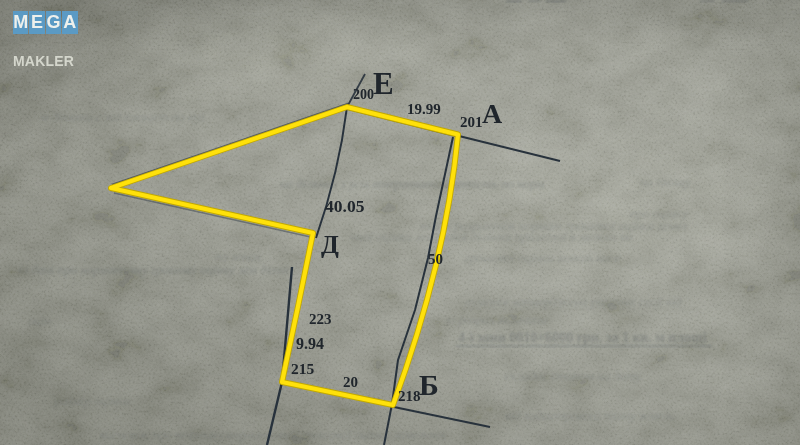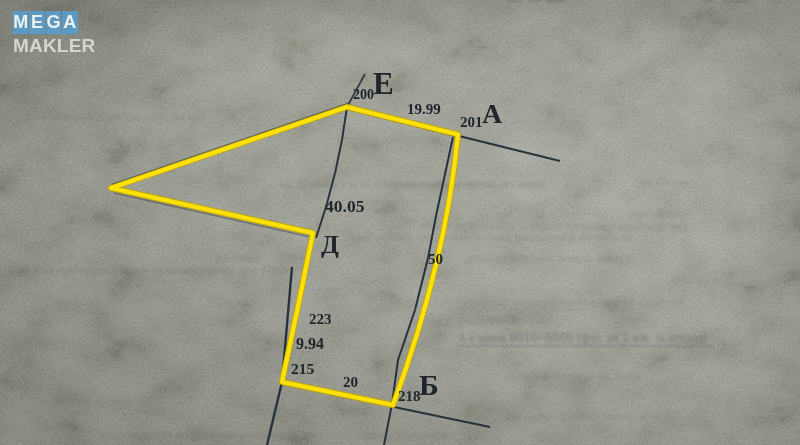--- a/index.html
+++ b/index.html
@@ -155,15 +155,15 @@
 
 <div style="position:absolute;left:13px;top:11px;">
 
   <div style="display:flex;">
     <div style="width:15.4px;height:22.5px;background:#5b9ac4;color:#eef0ec;font-weight:bold;font-size:18px;line-height:23px;text-align:center;margin-right:1px;">M</div>
     <div style="width:15.4px;height:22.5px;background:#5b9ac4;color:#eef0ec;font-weight:bold;font-size:18px;line-height:23px;text-align:center;margin-right:1px;">E</div>
     <div style="width:15.4px;height:22.5px;background:#5b9ac4;color:#eef0ec;font-weight:bold;font-size:18px;line-height:23px;text-align:center;margin-right:1px;">G</div>
     <div style="width:15.4px;height:22.5px;background:#5b9ac4;color:#eef0ec;font-weight:bold;font-size:18px;line-height:23px;text-align:center;">A</div>
   </div>
 
-  <div style="color:#d4d6cc;font-weight:bold;font-size:19px;letter-spacing:0.2px;margin-top:1px;">MAKLER</div>
+  <div style="color:#d4d6cc;font-weight:bold;font-size:14px;letter-spacing:0.2px;margin-top:19px;">MAKLER</div>
 </div>
 </div>
 
 </body></html>

